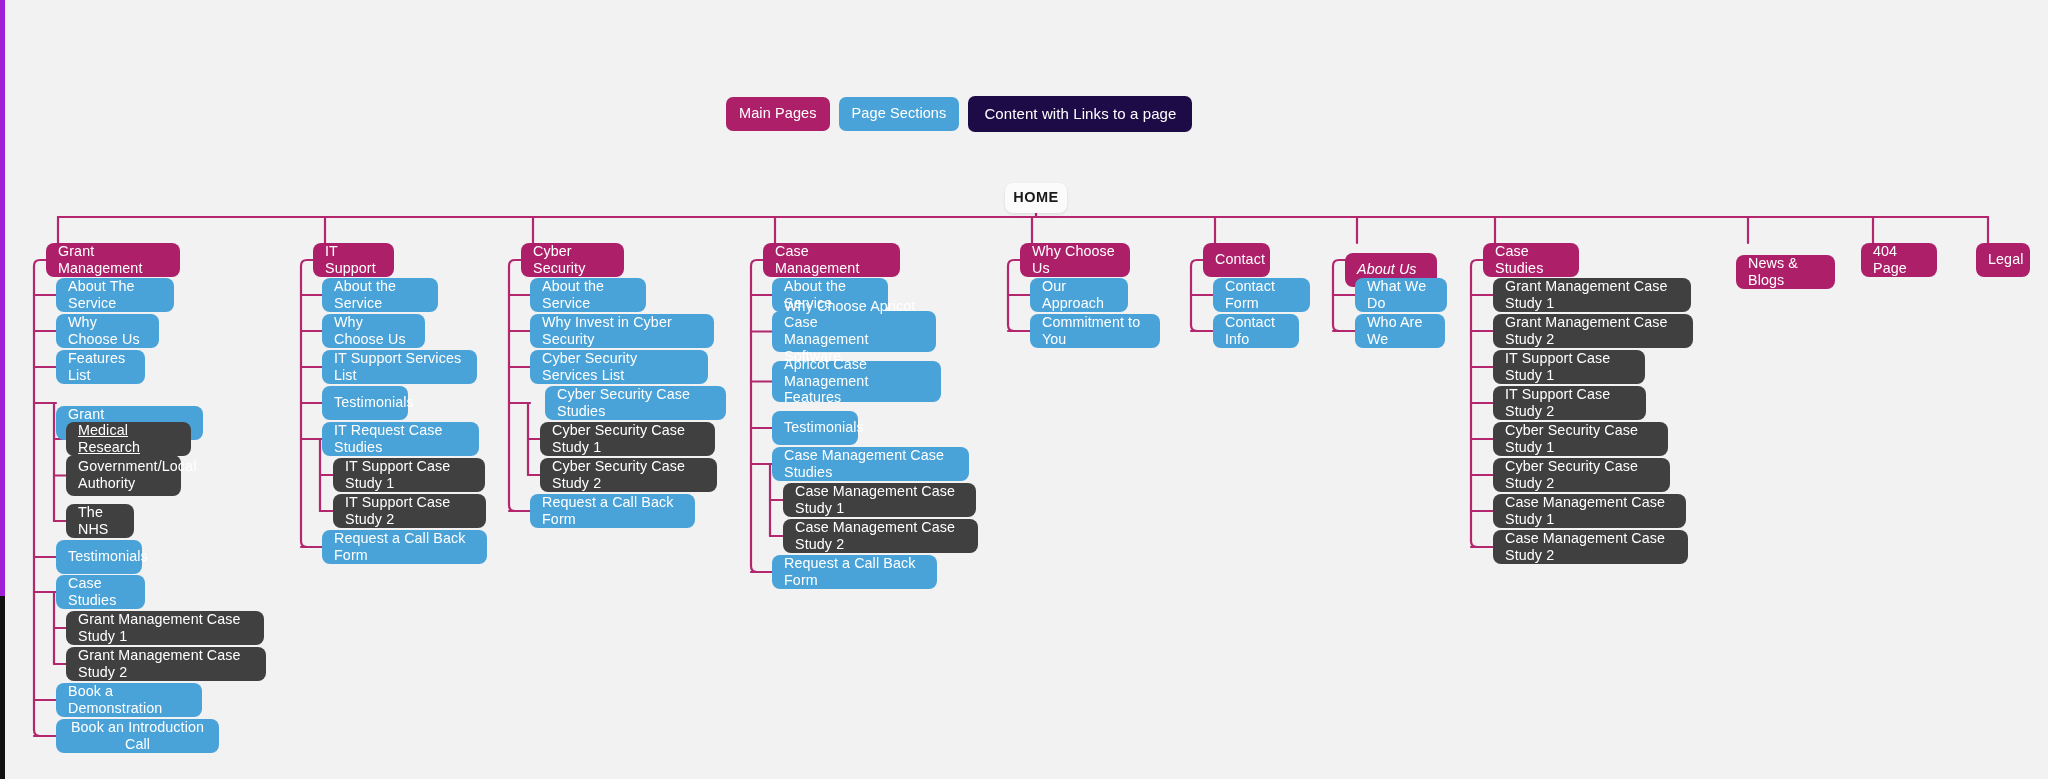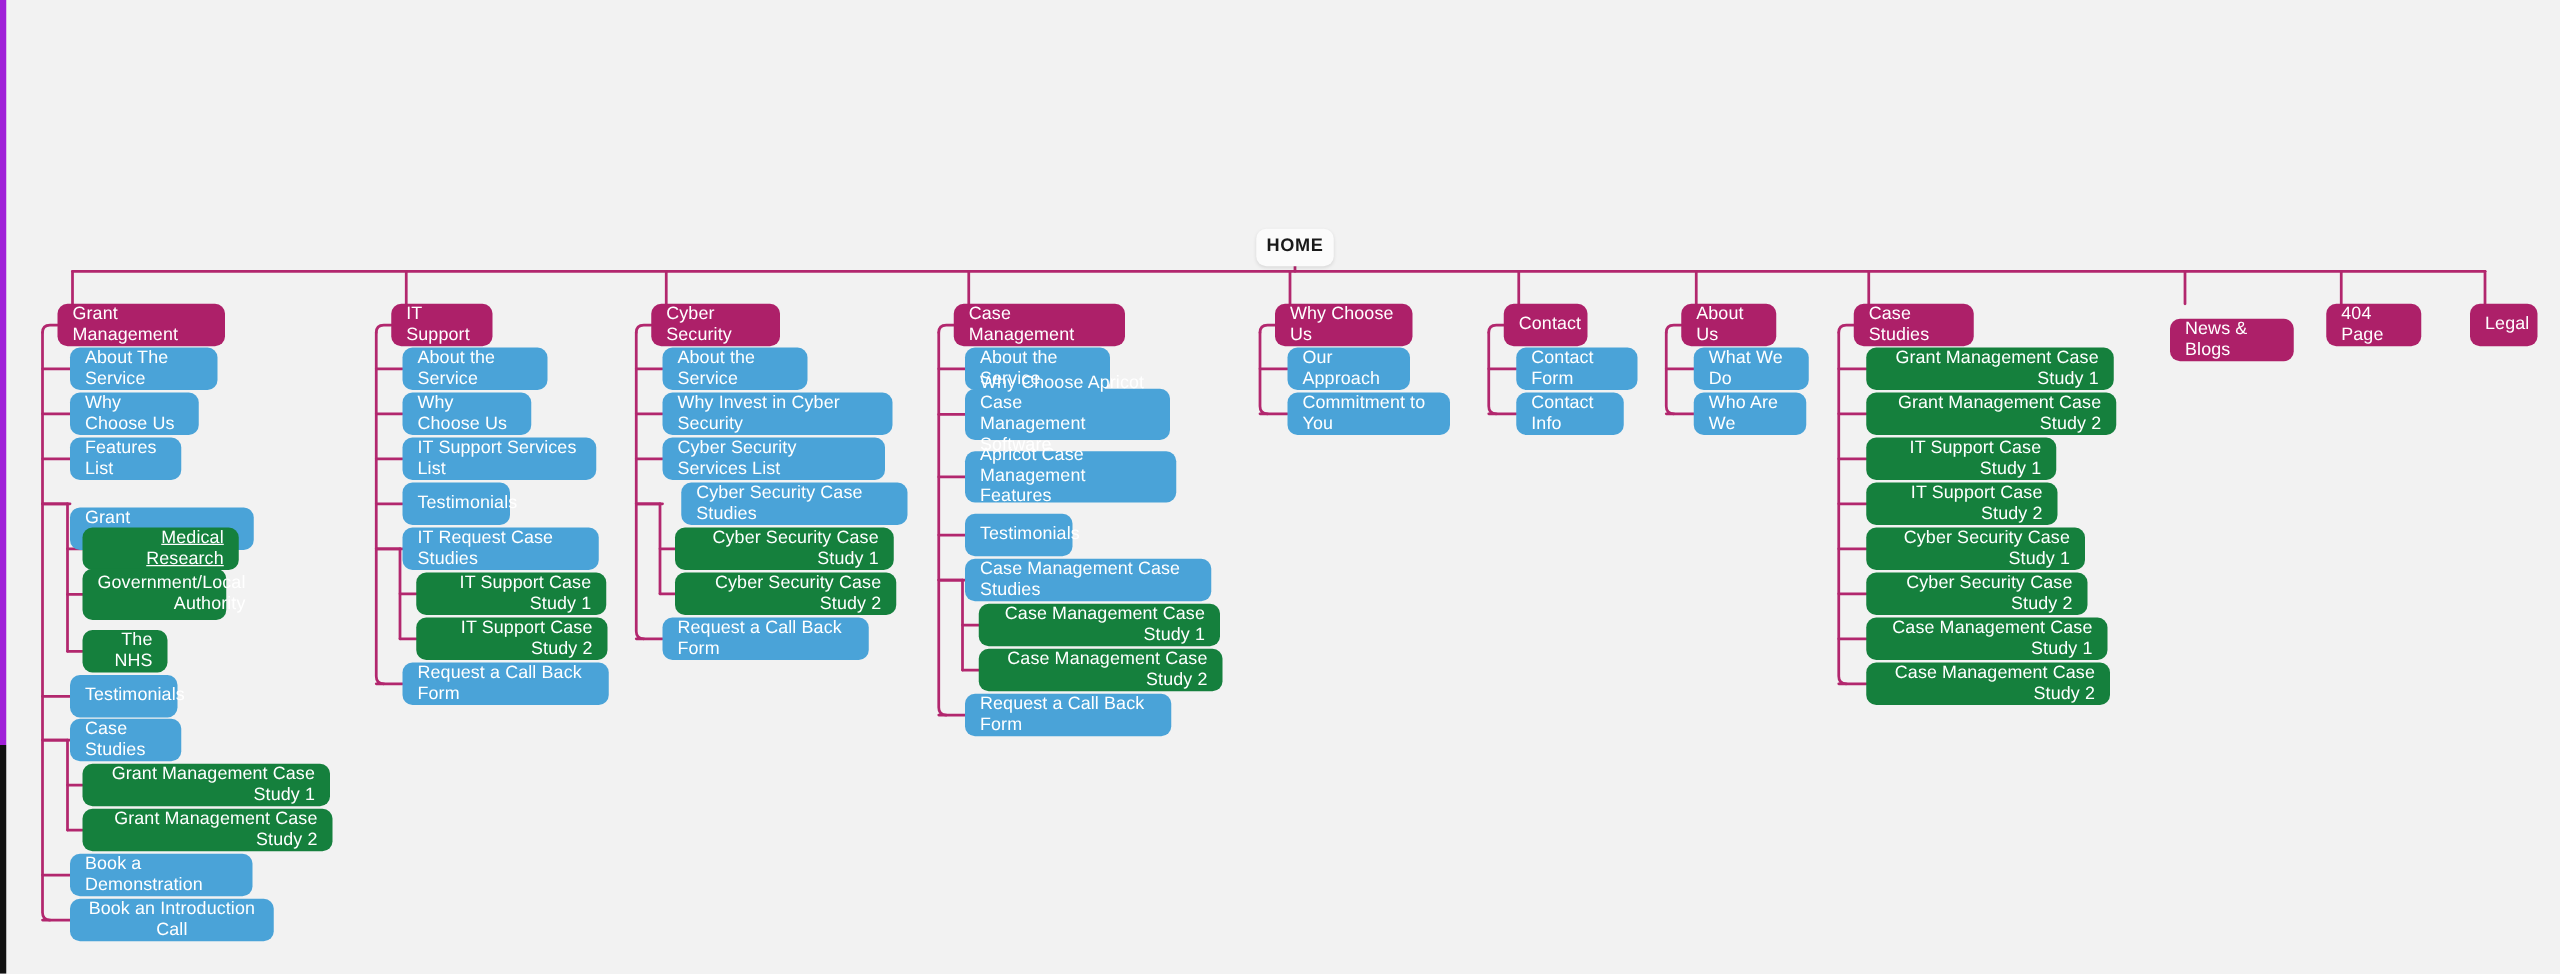--- a/index.html
+++ b/index.html
@@ -59,21 +59,21 @@
     font-size: 14.3px;
     line-height: 1.16;
     display: flex;
     align-items: center;
     padding: 6px 12px 7px 12px;
     white-space: pre-line;
     letter-spacing: .1px;
   }
   .node.main    { background: #ad2069; }
   .node.section { background: #4aa3d8; }
-  .node.content { background: #15803d; text-align: right; }
+  .node.content { background: #404040; }
   .node.home {
     background: #fbfbfb;
     color: #1a1a1a;
     font-weight: bold;
     font-size: 14.5px;
     letter-spacing: .5px;
     justify-content: center;
     box-shadow: 0 1px 3px rgba(0,0,0,.10);
     margin-top: 16px;
   }
@@ -171,20 +171,25 @@
       <line x1="1471" y1="439" x2="1493" y2="439" stroke="#b2276e" stroke-width="2.2" stroke-linecap="round"></line>
       <line x1="1471" y1="475" x2="1493" y2="475" stroke="#b2276e" stroke-width="2.2" stroke-linecap="round"></line>
       <line x1="1471" y1="511" x2="1493" y2="511" stroke="#b2276e" stroke-width="2.2" stroke-linecap="round"></line>
       <line x1="1471" y1="547" x2="1493" y2="547" stroke="#b2276e" stroke-width="2.2" stroke-linecap="round"></line>
       <path d="M 1471 266 V 541 Q 1471 547 1477 547" stroke="#b2276e" stroke-width="2.2" fill="none" stroke-linejoin="round" stroke-linecap="round"></path>
       <line x1="1748" y1="217" x2="1748" y2="243" stroke="#b2276e" stroke-width="2.2" stroke-linecap="round"></line>
       <line x1="1873" y1="217" x2="1873" y2="243" stroke="#b2276e" stroke-width="2.2" stroke-linecap="round"></line>
       <line x1="1988" y1="217" x2="1988" y2="243" stroke="#b2276e" stroke-width="2.2" stroke-linecap="round"></line>
     </svg>
 
+  <div class="legend">
+    <div class="legend-chip chip-main">Main Pages</div>
+    <div class="legend-chip chip-section">Page Sections</div>
+    <div class="legend-chip chip-content">Content with Links to a page</div>
+  </div>
 
   <div id="nodes-layer">
       <div class="node home" style="left: 1005px; top: 167px; width: 62px; height: 30px;"><span>HOME</span></div>
       <div class="node main" style="left: 46px; top: 243px; width: 134px; height: 34px;"><span>Grant Management</span></div>
       <div class="node section" style="left: 56px; top: 278px; width: 118px; height: 34px;"><span>About The Service</span></div>
       <div class="node section" style="left: 56px; top: 314px; width: 103px; height: 34px;"><span>Why Choose Us</span></div>
       <div class="node section" style="left: 56px; top: 350px; width: 89px; height: 34px;"><span>Features List</span></div>
       <div class="node section" style="left: 56px; top: 406px; width: 147px; height: 34px;"><span>Grant Management for</span></div>
       <div class="node content" style="left: 66px; top: 422px; width: 125px; height: 34px; text-decoration: underline;"><span>Medical Research</span></div>
       <div class="node content" style="left: 66px; top: 455px; width: 115px; height: 41px;"><span>Government/Local
@@ -223,21 +228,21 @@
       <div class="node section" style="left: 772px; top: 447px; width: 197px; height: 34px;"><span>Case Management Case Studies</span></div>
       <div class="node content" style="left: 783px; top: 483px; width: 193px; height: 34px;"><span>Case Management Case Study 1</span></div>
       <div class="node content" style="left: 783px; top: 519px; width: 195px; height: 34px;"><span>Case Management Case Study 2</span></div>
       <div class="node section" style="left: 772px; top: 555px; width: 165px; height: 34px;"><span>Request a Call Back Form</span></div>
       <div class="node main" style="left: 1020px; top: 243px; width: 110px; height: 34px;"><span>Why Choose Us</span></div>
       <div class="node section" style="left: 1030px; top: 278px; width: 98px; height: 34px;"><span>Our Approach</span></div>
       <div class="node section" style="left: 1030px; top: 314px; width: 130px; height: 34px;"><span>Commitment to You</span></div>
       <div class="node main" style="left: 1203px; top: 243px; width: 67px; height: 34px;"><span>Contact</span></div>
       <div class="node section" style="left: 1213px; top: 278px; width: 97px; height: 34px;"><span>Contact Form</span></div>
       <div class="node section" style="left: 1213px; top: 314px; width: 86px; height: 34px;"><span>Contact Info</span></div>
-      <div class="node main" style="left: 1345px; top: 243px; width: 76px; height: 34px;"><span>About Us</span></div>
+      <div class="node main" style="left: 1345px; top: 253px; width: 92px; height: 34px; font-style: italic;"><span>About Us</span></div>
       <div class="node section" style="left: 1355px; top: 278px; width: 92px; height: 34px;"><span>What We Do</span></div>
       <div class="node section" style="left: 1355px; top: 314px; width: 90px; height: 34px;"><span>Who Are We</span></div>
       <div class="node main" style="left: 1483px; top: 243px; width: 96px; height: 34px;"><span>Case Studies</span></div>
       <div class="node content" style="left: 1493px; top: 278px; width: 198px; height: 34px;"><span>Grant Management Case Study 1</span></div>
       <div class="node content" style="left: 1493px; top: 314px; width: 200px; height: 34px;"><span>Grant Management Case Study 2</span></div>
       <div class="node content" style="left: 1493px; top: 350px; width: 152px; height: 34px;"><span>IT Support Case Study 1</span></div>
       <div class="node content" style="left: 1493px; top: 386px; width: 153px; height: 34px;"><span>IT Support Case Study 2</span></div>
       <div class="node content" style="left: 1493px; top: 422px; width: 175px; height: 34px;"><span>Cyber Security Case Study 1</span></div>
       <div class="node content" style="left: 1493px; top: 458px; width: 177px; height: 34px;"><span>Cyber Security Case Study 2</span></div>
       <div class="node content" style="left: 1493px; top: 494px; width: 193px; height: 34px;"><span>Case Management Case Study 1</span></div>

